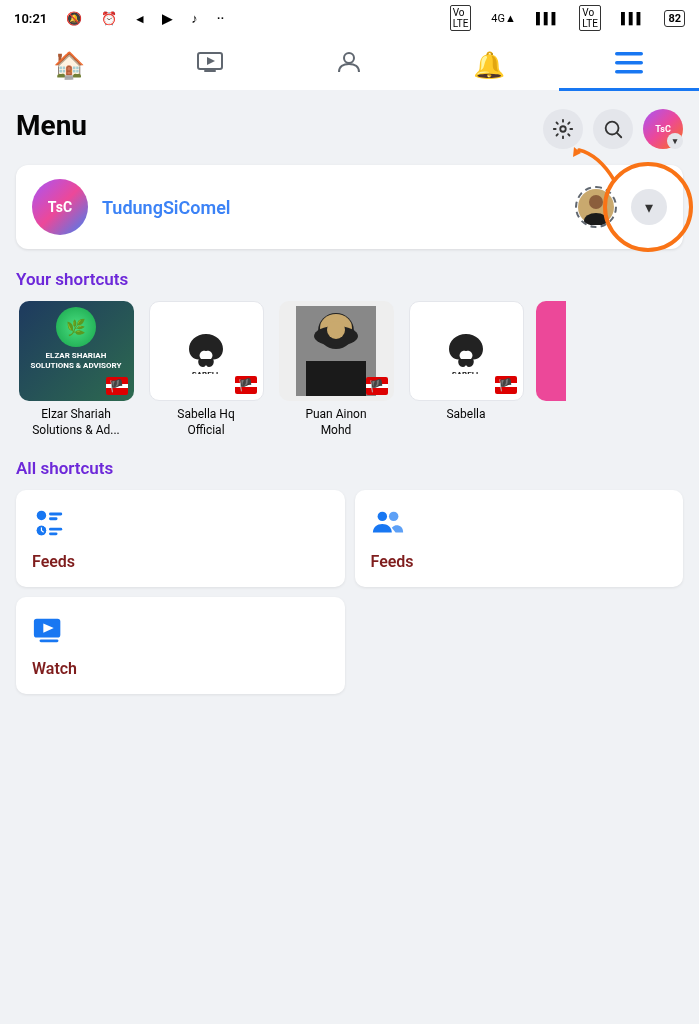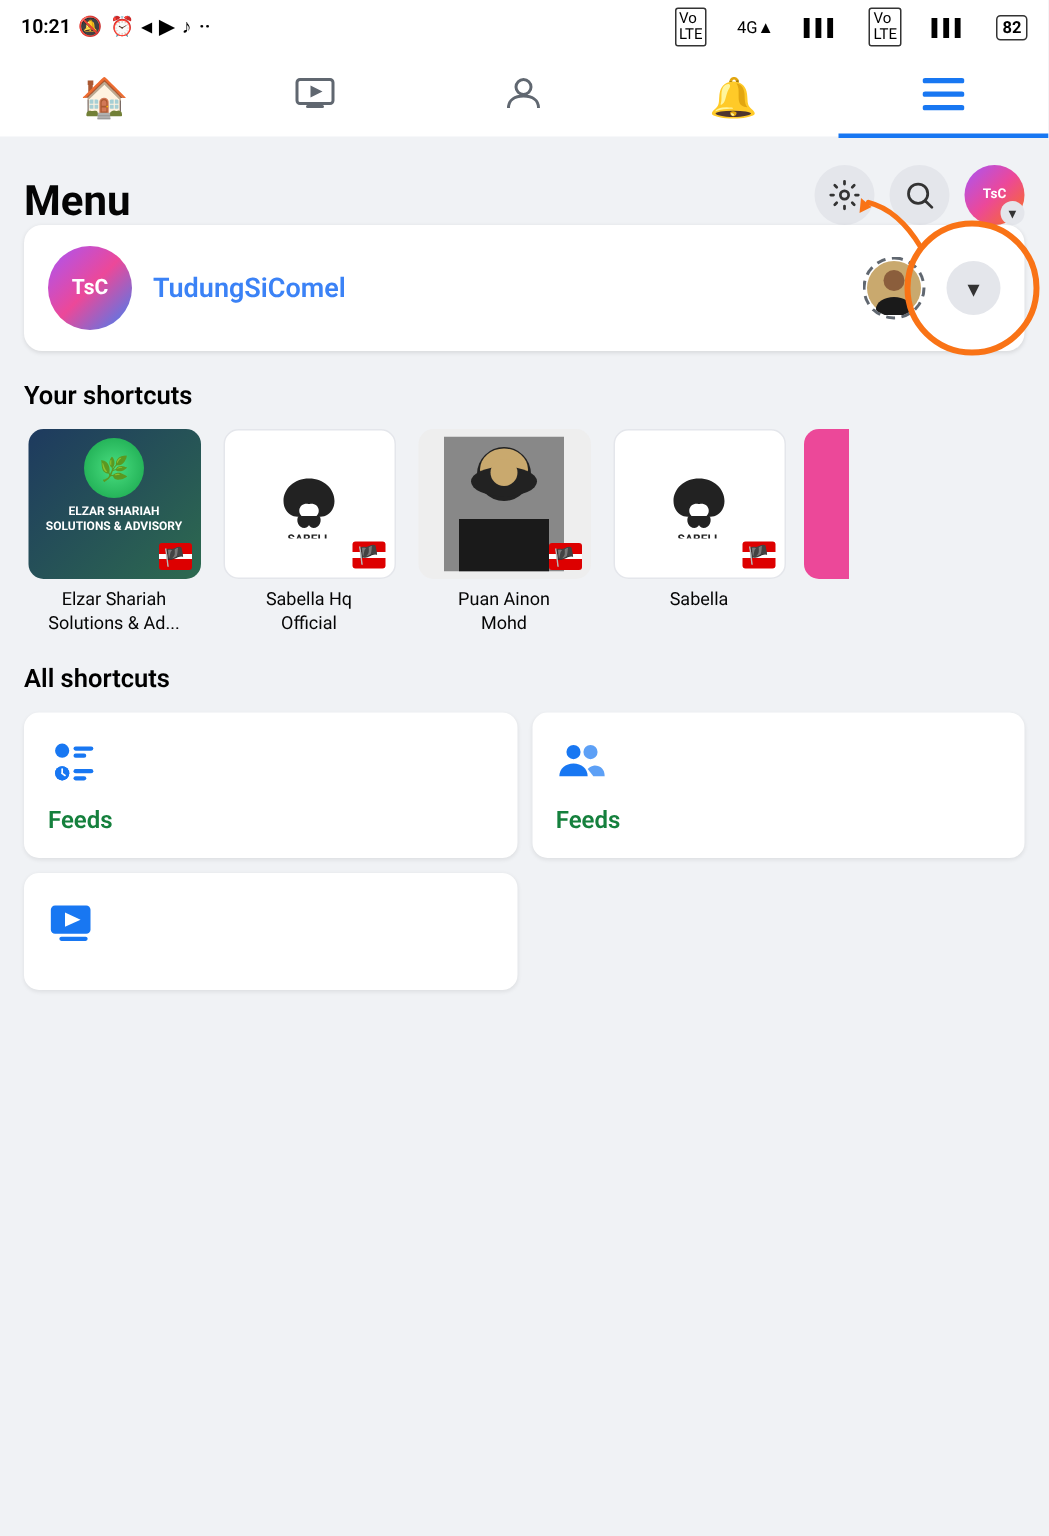--- a/index.html
+++ b/index.html
@@ -17,21 +17,21 @@
       background: #fff;
       display: flex;
       justify-content: space-between;
       align-items: center;
       padding: 6px 14px;
       height: 36px;
     }
     .status-left {
       display: flex;
       align-items: center;
-      gap: 5px;
+      gap: 19px;
       font-size: 13px;
       font-weight: 600;
     }
     .status-right {
       display: flex;
       align-items: center;
       gap: 20px;
       font-size: 12px;
     }
     .battery-box {
@@ -79,21 +79,22 @@
 
     
     .main-content {
       padding: 16px;
     }
 
     
     .menu-header {
       display: flex;
       justify-content: space-between;
-      align-items: flex-end;
+      align-items: flex-start;
+      margin-bottom: 16px;
     }
     .menu-title {
       font-size: 28px;
       font-weight: 700;
       color: #050505;
     }
     .menu-actions {
       display: flex;
       align-items: center;
       gap: 10px;
@@ -216,21 +217,21 @@
       width: 50px;
       height: 40px;
       pointer-events: none;
       z-index: 3;
     }
 
     
     .section-title {
       font-size: 17px;
       font-weight: 600;
-      color: #000000;
+      color: #6d28d9;
       margin-bottom: 12px;
     }
 
     
     .shortcuts-row {
       display: flex;
       gap: 10px;
       overflow: hidden;
       margin-bottom: 20px;
     }
@@ -296,21 +297,21 @@
     .shortcut-card {
       background: #fff;
       border-radius: 10px;
       padding: 16px;
       cursor: pointer;
       box-shadow: 0 1px 3px rgba(0,0,0,0.08);
     }
     .shortcut-card-label {
       font-size: 16px;
       font-weight: 600;
-      color: #15803d;
+      color: #7f1d1d;
     }
 
     
     .feeds-icon-svg {
       width: 34px;
       height: 34px;
       margin-bottom: 8px;
     }
     .explore-icon-svg {
       width: 34px;
@@ -556,17 +557,18 @@
       </svg>
       <div class="shortcut-card-label">Feeds</div>
     </div>
 
     <div class="shortcut-card">
       <svg class="watch-icon-svg" viewBox="0 0 36 36">
         <rect x="2" y="6" width="28" height="20" rx="3" fill="#1877f2"></rect>
         <polygon points="12,11 12,21 23,16" fill="white"></polygon>
         <rect x="8" y="28" width="20" height="3" rx="1.5" fill="#1877f2"></rect>
       </svg>
+      <div class="shortcut-card-label">Watch</div>
     </div>
 
   </div>
 
 </div>
 
 </body></html>

